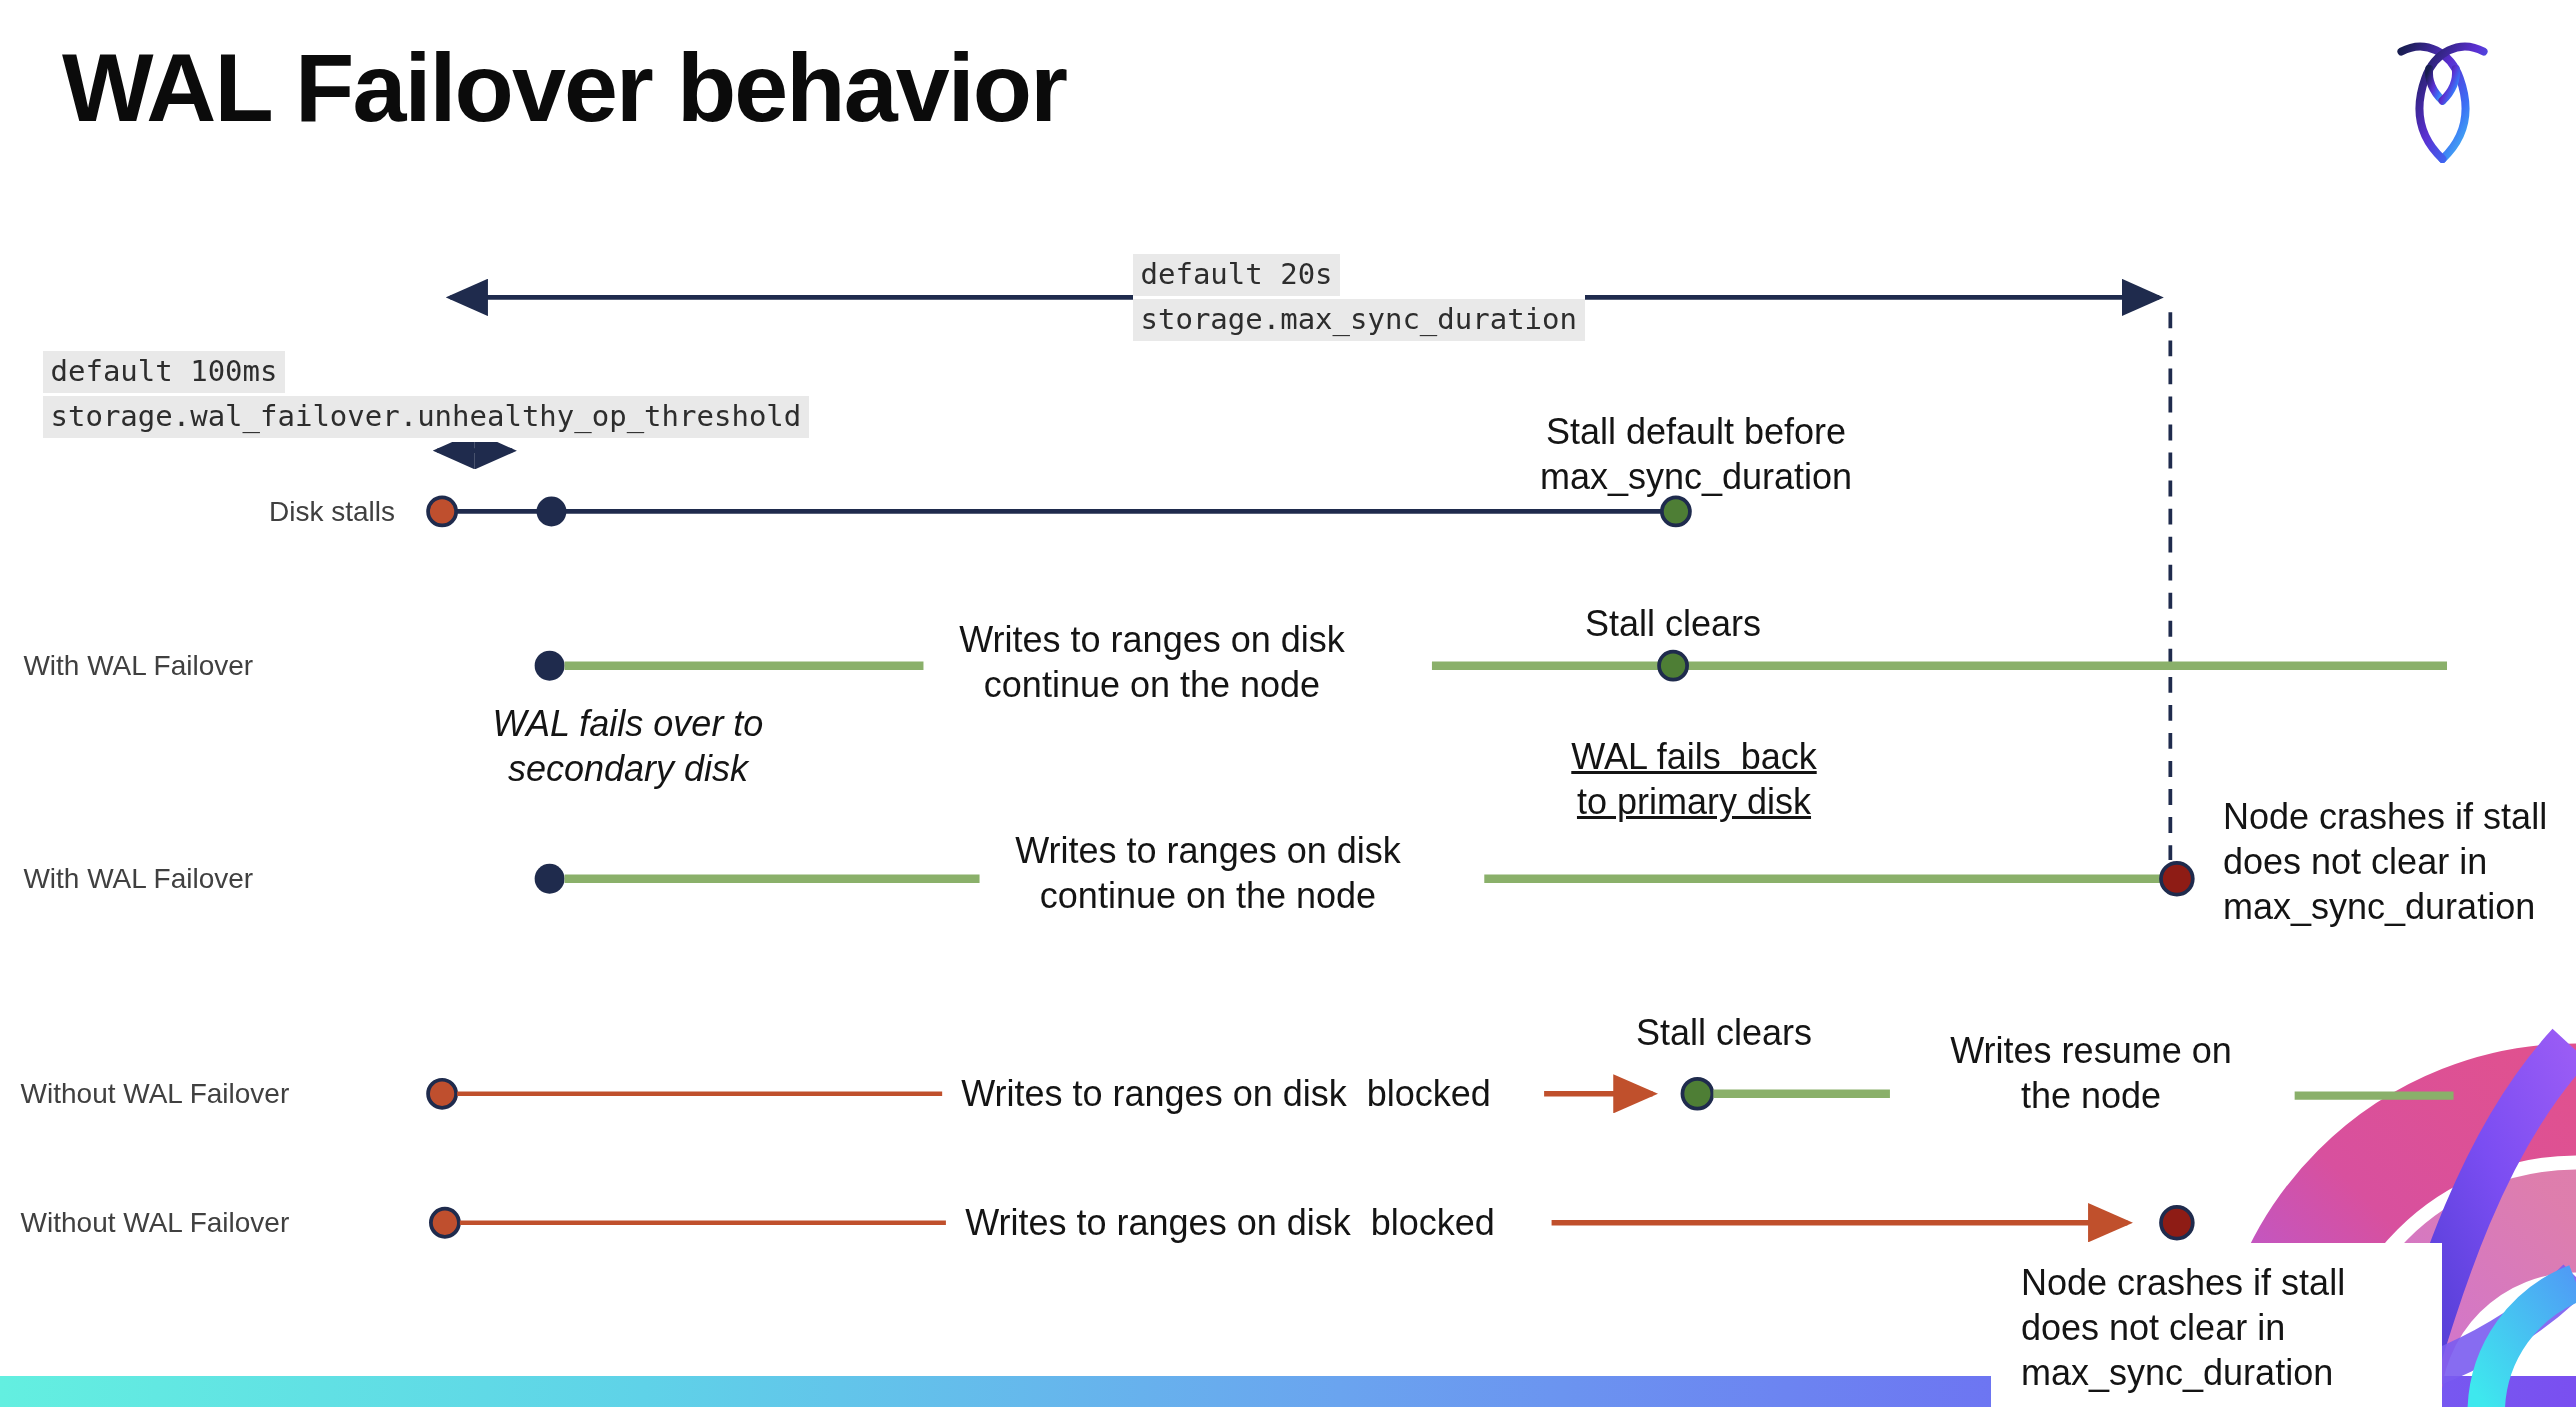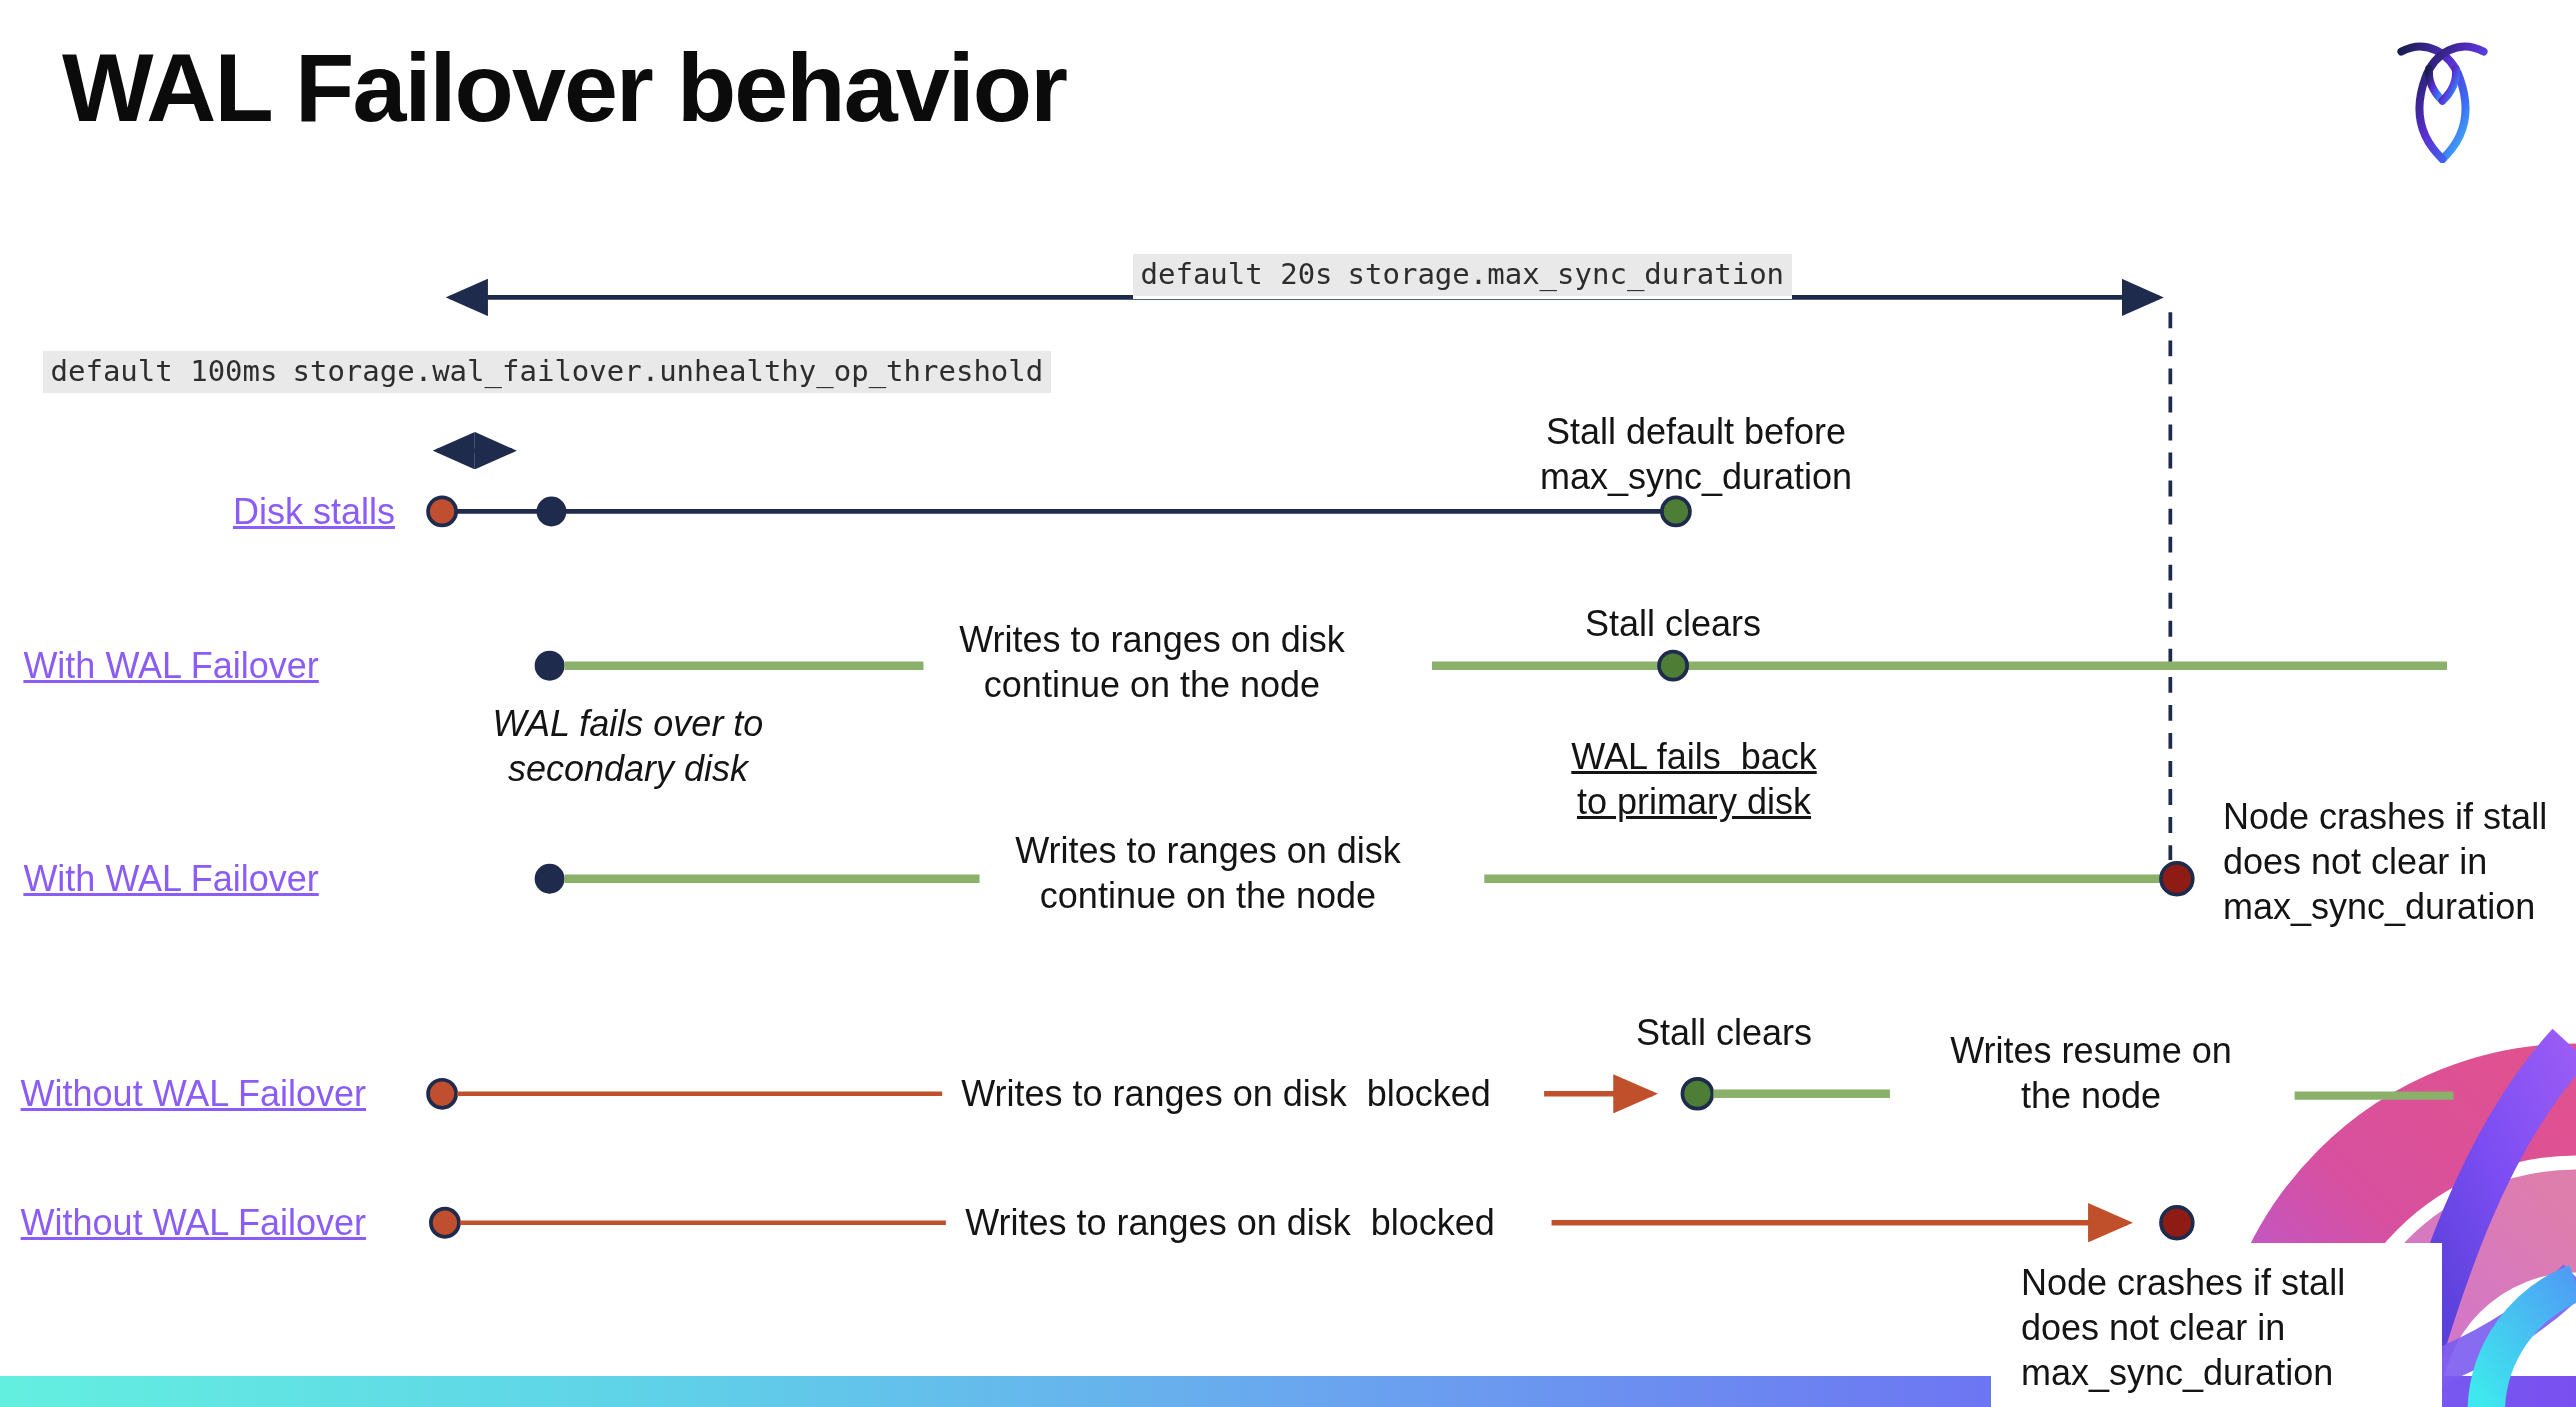--- a/index.html
+++ b/index.html
@@ -1,23 +1,23 @@
 <!DOCTYPE html>
 <html style="font-size:15px"><head>
 <meta charset="utf-8">
 <style>
   html,body{margin:0;padding:0;background:#ffffff;}
   #canvas{position:relative;width:2576px;height:1408px;background:#ffffff;overflow:hidden;
           font-family:"Liberation Sans", sans-serif;color:#141414;}
   .abs{position:absolute;}
   .page-title{left:62px;top:32px;font-size:97px;font-weight:bold;letter-spacing:-1.9px;color:#0b0b0b;z-index:6;}
-  .code-label{display:flex;flex-direction:row;align-items:flex-start;background:#ffffff;z-index:6;}
+  .code-label{display:flex;flex-direction:column;align-items:flex-start;background:#ffffff;z-index:6;}
   .code-label span{display:inline-block;background:#e9e9e9;color:#2d2d2d;
       font-family:"DejaVu Sans Mono", monospace;font-size:29px;line-height:37px;padding:1.9px 7.5px 2.8px 7.5px;margin-bottom:3.7px;}
-  .row-label{font-size:36px;line-height:43px;color:#8b5cf6;z-index:6;text-decoration:underline;}
+  .row-label{font-size:28px;line-height:43px;color:#404040;z-index:6;}
   .annot{font-size:36px;line-height:45px;color:#141414;text-align:center;white-space:pre-wrap;z-index:6;}
   .annot.left-align{text-align:left;transform:none;}
   .centered{transform:translateX(-50%);}
   #timeline-svg{left:0;top:0;z-index:5;}
   #footer-bar{left:0;top:1376px;width:2576px;height:32px;z-index:1;
       background:linear-gradient(90deg,#63efe0 0%,#5fd2e8 25%,#6aa4ef 52%,#6d74f2 78%,#7a4ff0 100%);}
   #brand-art{left:1916px;top:991px;z-index:2;}
   #crash-note-box{left:1991px;top:1243px;width:451px;height:165px;background:#ffffff;z-index:4;}
   #crash-note-box .annot{position:absolute;left:30px;top:17px;text-align:left;}
   #logo{left:2391px;top:37px;z-index:6;}

